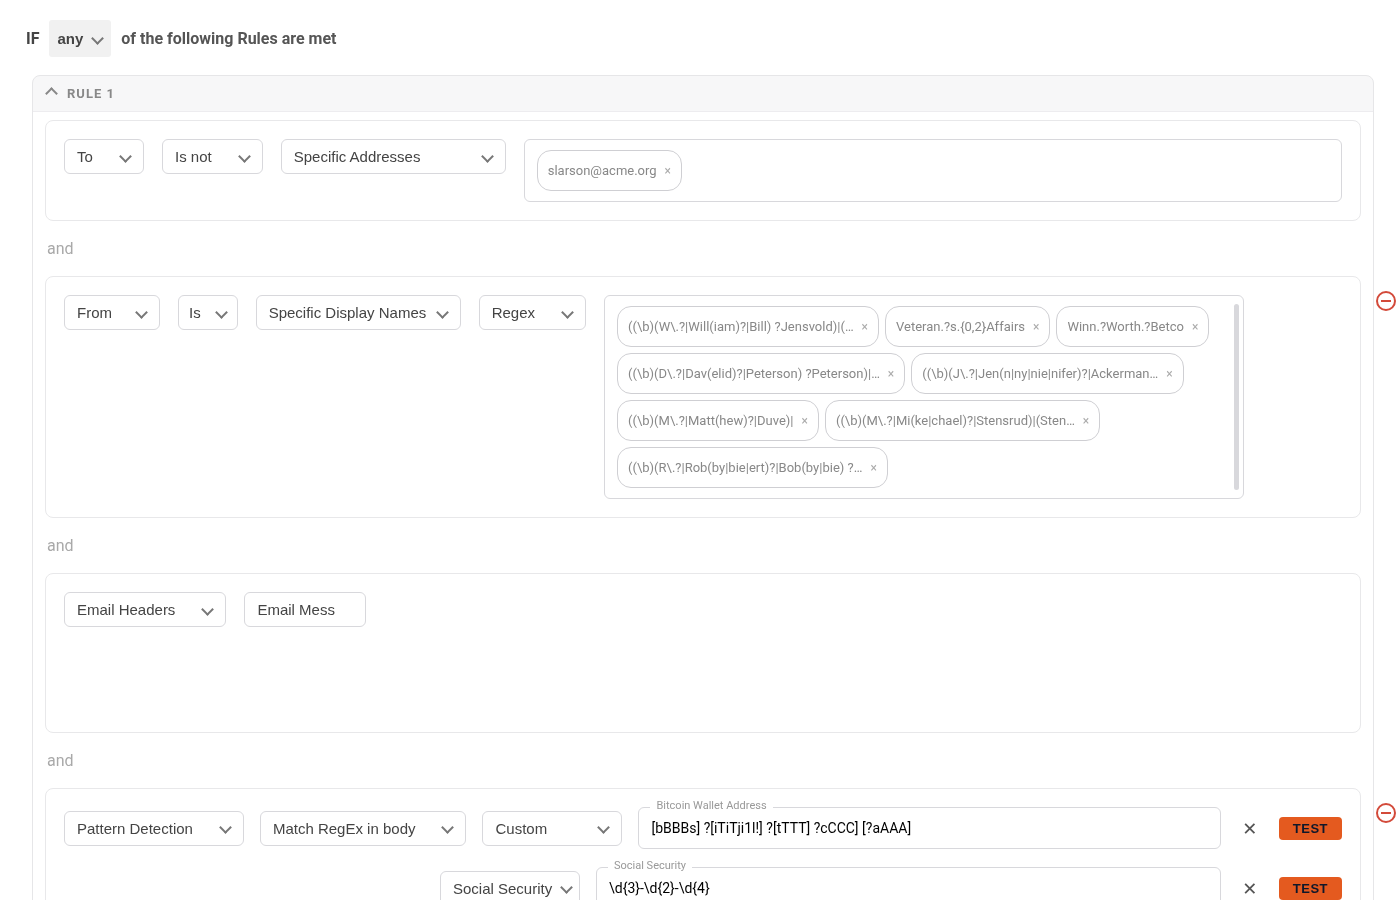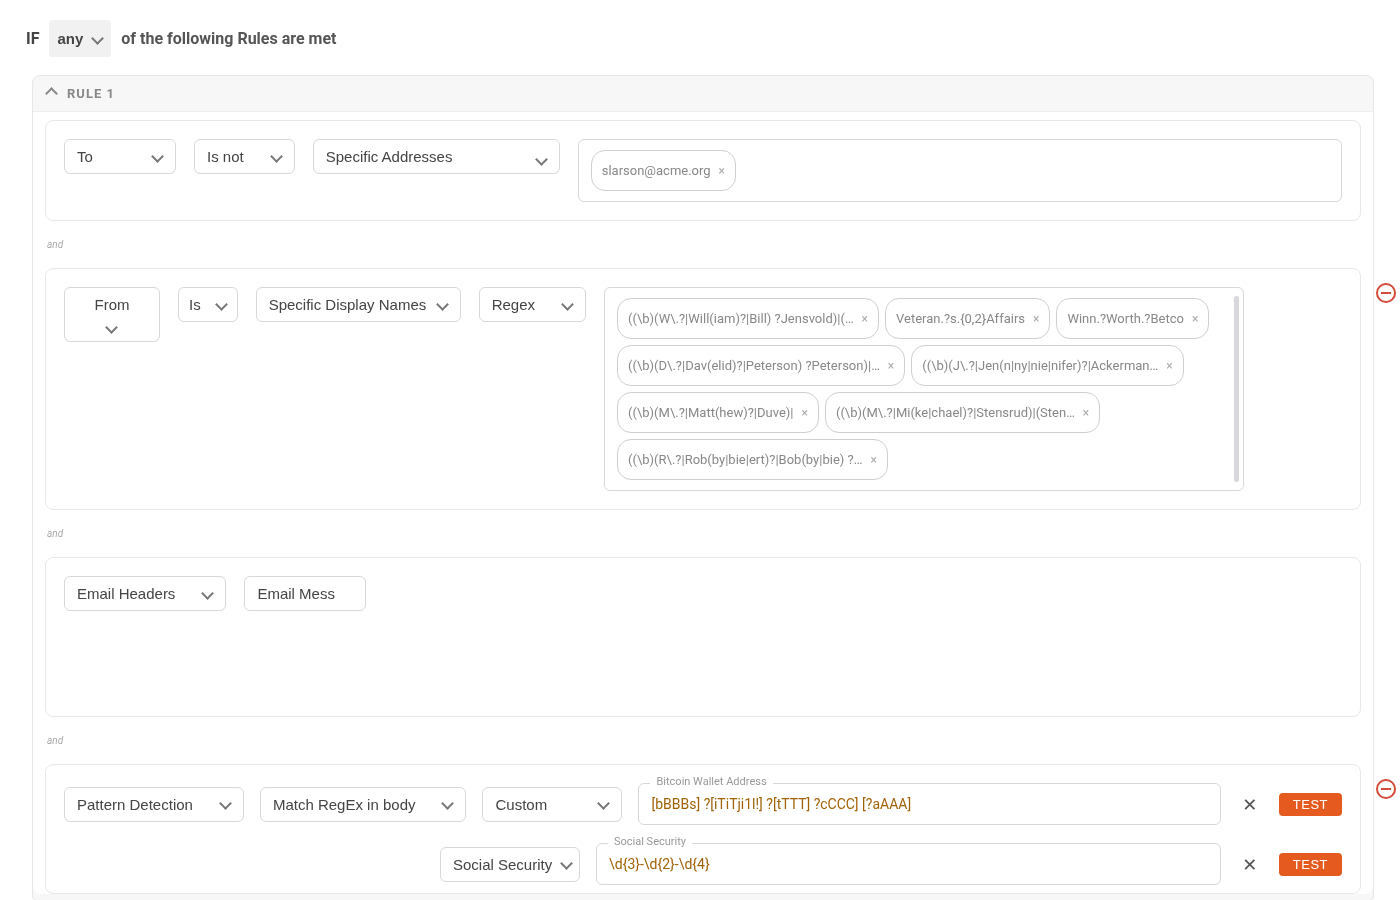--- a/index.html
+++ b/index.html
@@ -61,22 +61,21 @@
   }
   .rule-body {
     background: #fff;
     border-top: 1px solid #edecef;
     border-bottom-left-radius: 8px;
     border-bottom-right-radius: 8px;
   }
   .operator-row {
     padding: 10px 14px;
     color: #a9a9a9;
-    font-size: 10px;
-    font-style: italic;
+    font-size: 16px;
   }
   .cond-card {
     margin: 8px 12px;
     border: 1px solid #e8e8ea;
     border-radius: 8px;
     padding: 18px 18px;
     background: #fff;
     position: relative;
   }
   .cond-row {
@@ -169,21 +168,21 @@
     padding: 0 6px;
     font-size: 11px;
     color: #999;
   }
   .text-input {
     width: 100%;
     border: 1px solid #d8d8dc;
     border-radius: 6px;
     padding: 12px 12px;
     font-size: 14px;
-    color: #a16207;
+    color: #000000;
     font-family: inherit;
   }
   .text-input::placeholder { color:#aaa; }
 
   .pattern-row {
     display:flex;
     align-items:center;
     gap:16px;
     margin-top: 18px;
   }
@@ -191,26 +190,26 @@
 
   .x-btn {
     width: 26px; height: 26px;
     display:flex; align-items:center; justify-content:center;
     cursor:pointer;
     color:#555;
     font-size: 18px;
   }
   .test-btn {
     background: #e45a1f;
-    color:#ffffff;
+    color:#0f172a;
     border:none;
     border-radius: 4px;
     padding: 4px 14px;
     font-size: 13px;
-    font-weight:400;
+    font-weight:700;
     letter-spacing:0.5px;
     cursor:pointer;
   }
 
   .chevron-down {
     width: 10px; height: 10px;
     display:inline-block;
     position:relative;
   }
   .chevron-down::before {
@@ -285,47 +284,47 @@
   <div class="rule-block">
     <div class="rule-header">
       <span class="chevron-up"></span>
       <span>RULE 1</span>
     </div>
 
     <div class="rule-body">
 
       <div class="cond-card">
         <div class="cond-row">
-          <button class="select" style="width:112px; justify-content:space-between;">
+          <button class="select" style="width:80px; justify-content:space-between;">
             <span class="sel-label" style="margin-right:0;">To</span>
             <span class="chevron-down"></span>
           </button>
           <button class="select">
             <span class="sel-label">Is not</span>
             <span class="chevron-down"></span>
           </button>
-          <button class="select wide" style="width:247px;align-items:flex-end;">
+          <button class="select wide" style="width:225px;">
             <span class="sel-label">Specific Addresses</span>
             <span class="chevron-down"></span>
           </button>
           <div class="chips-field">
             <span class="chip">
               <span class="chip-text">slarson@acme.org</span>
               <span class="chip-x">×</span>
             </span>
           </div>
         </div>
       </div>
 
       <div class="operator-row">and</div>
 
       <div class="cond-card">
         <div class="remove-circle"></div>
         <div class="cond-row">
-          <button class="select" style="width:96px; justify-content:space-between;flex-direction:column;">
+          <button class="select" style="width:96px; justify-content:space-between;">
             <span class="sel-label" style="margin-right:0;">From</span>
             <span class="chevron-down"></span>
           </button>
           <button class="select sm">
             <span class="sel-label" style="margin-right:6px;">Is</span>
             <span class="chevron-down"></span>
           </button>
           <button class="select wide" style="width:205px;">
             <span class="sel-label">Specific Display Names</span>
             <span class="chevron-down"></span>

